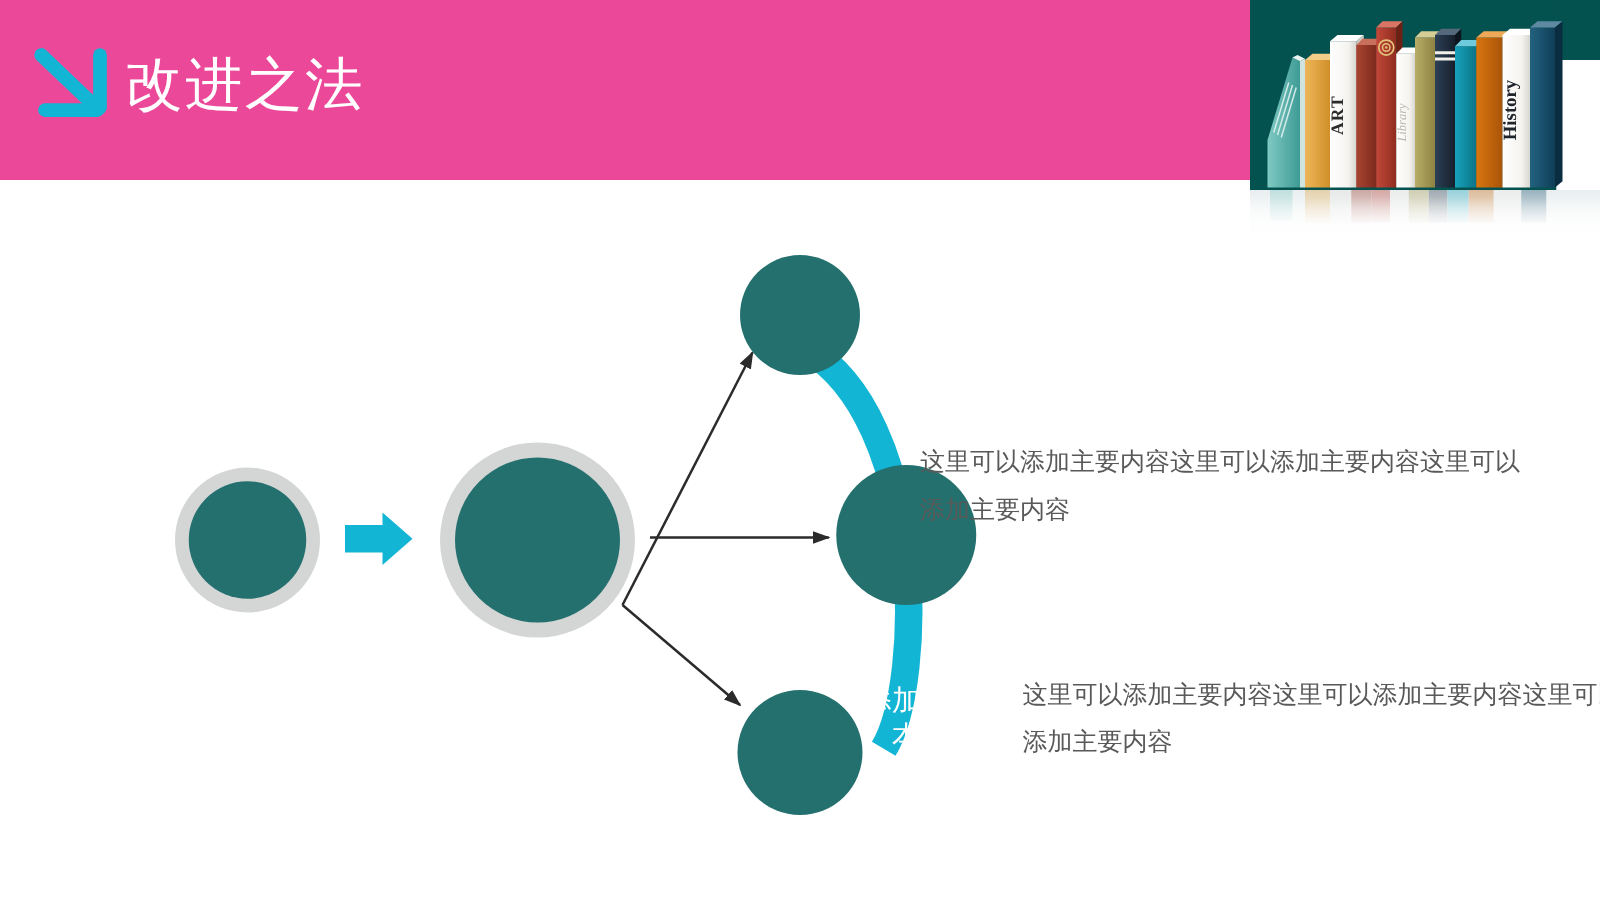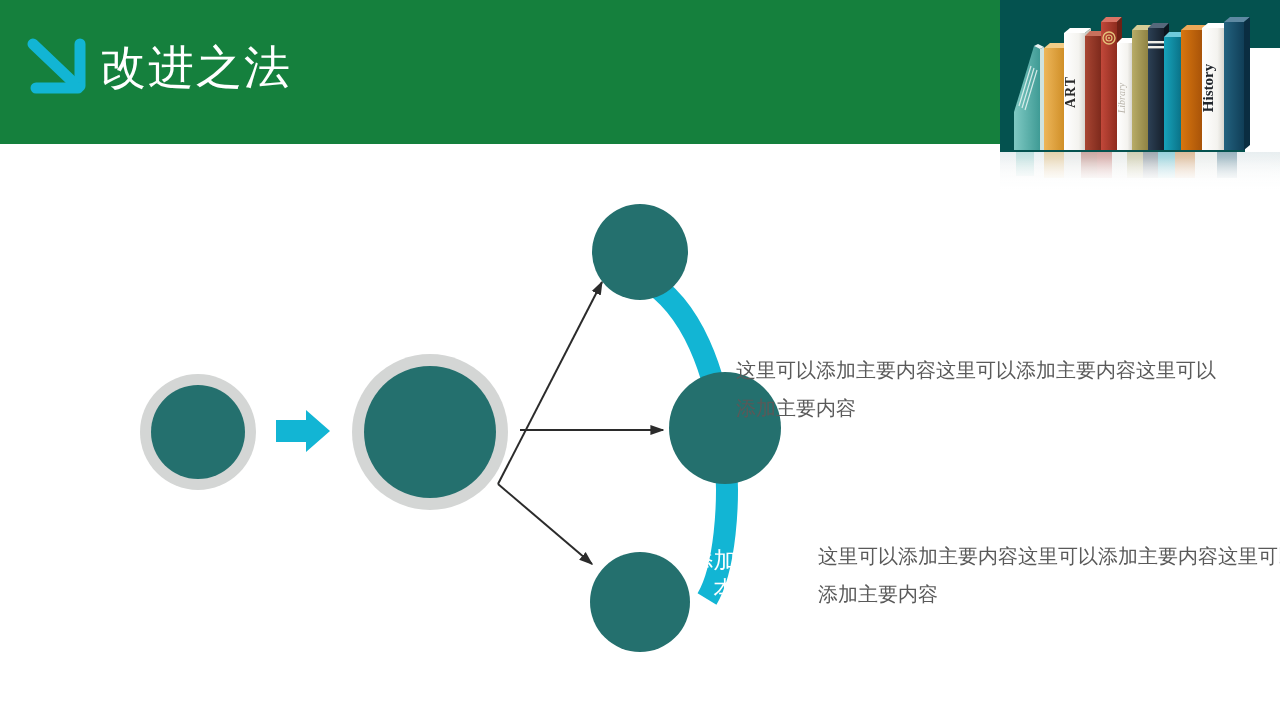--- a/index.html
+++ b/index.html
@@ -15,21 +15,21 @@
     position: relative;
   }
 
   
   #slide-header {
     position: absolute;
     left: 0;
     top: 0;
     width: 1058px;
     height: 144px;
-    background: #15803d;
+    background: #ec4899;
   }
   #title-arrow-icon {
     position: absolute;
     left: 26px;
     top: 37px;
     width: 62px;
     height: 58px;
   }
   #page-title {
     position: absolute;

